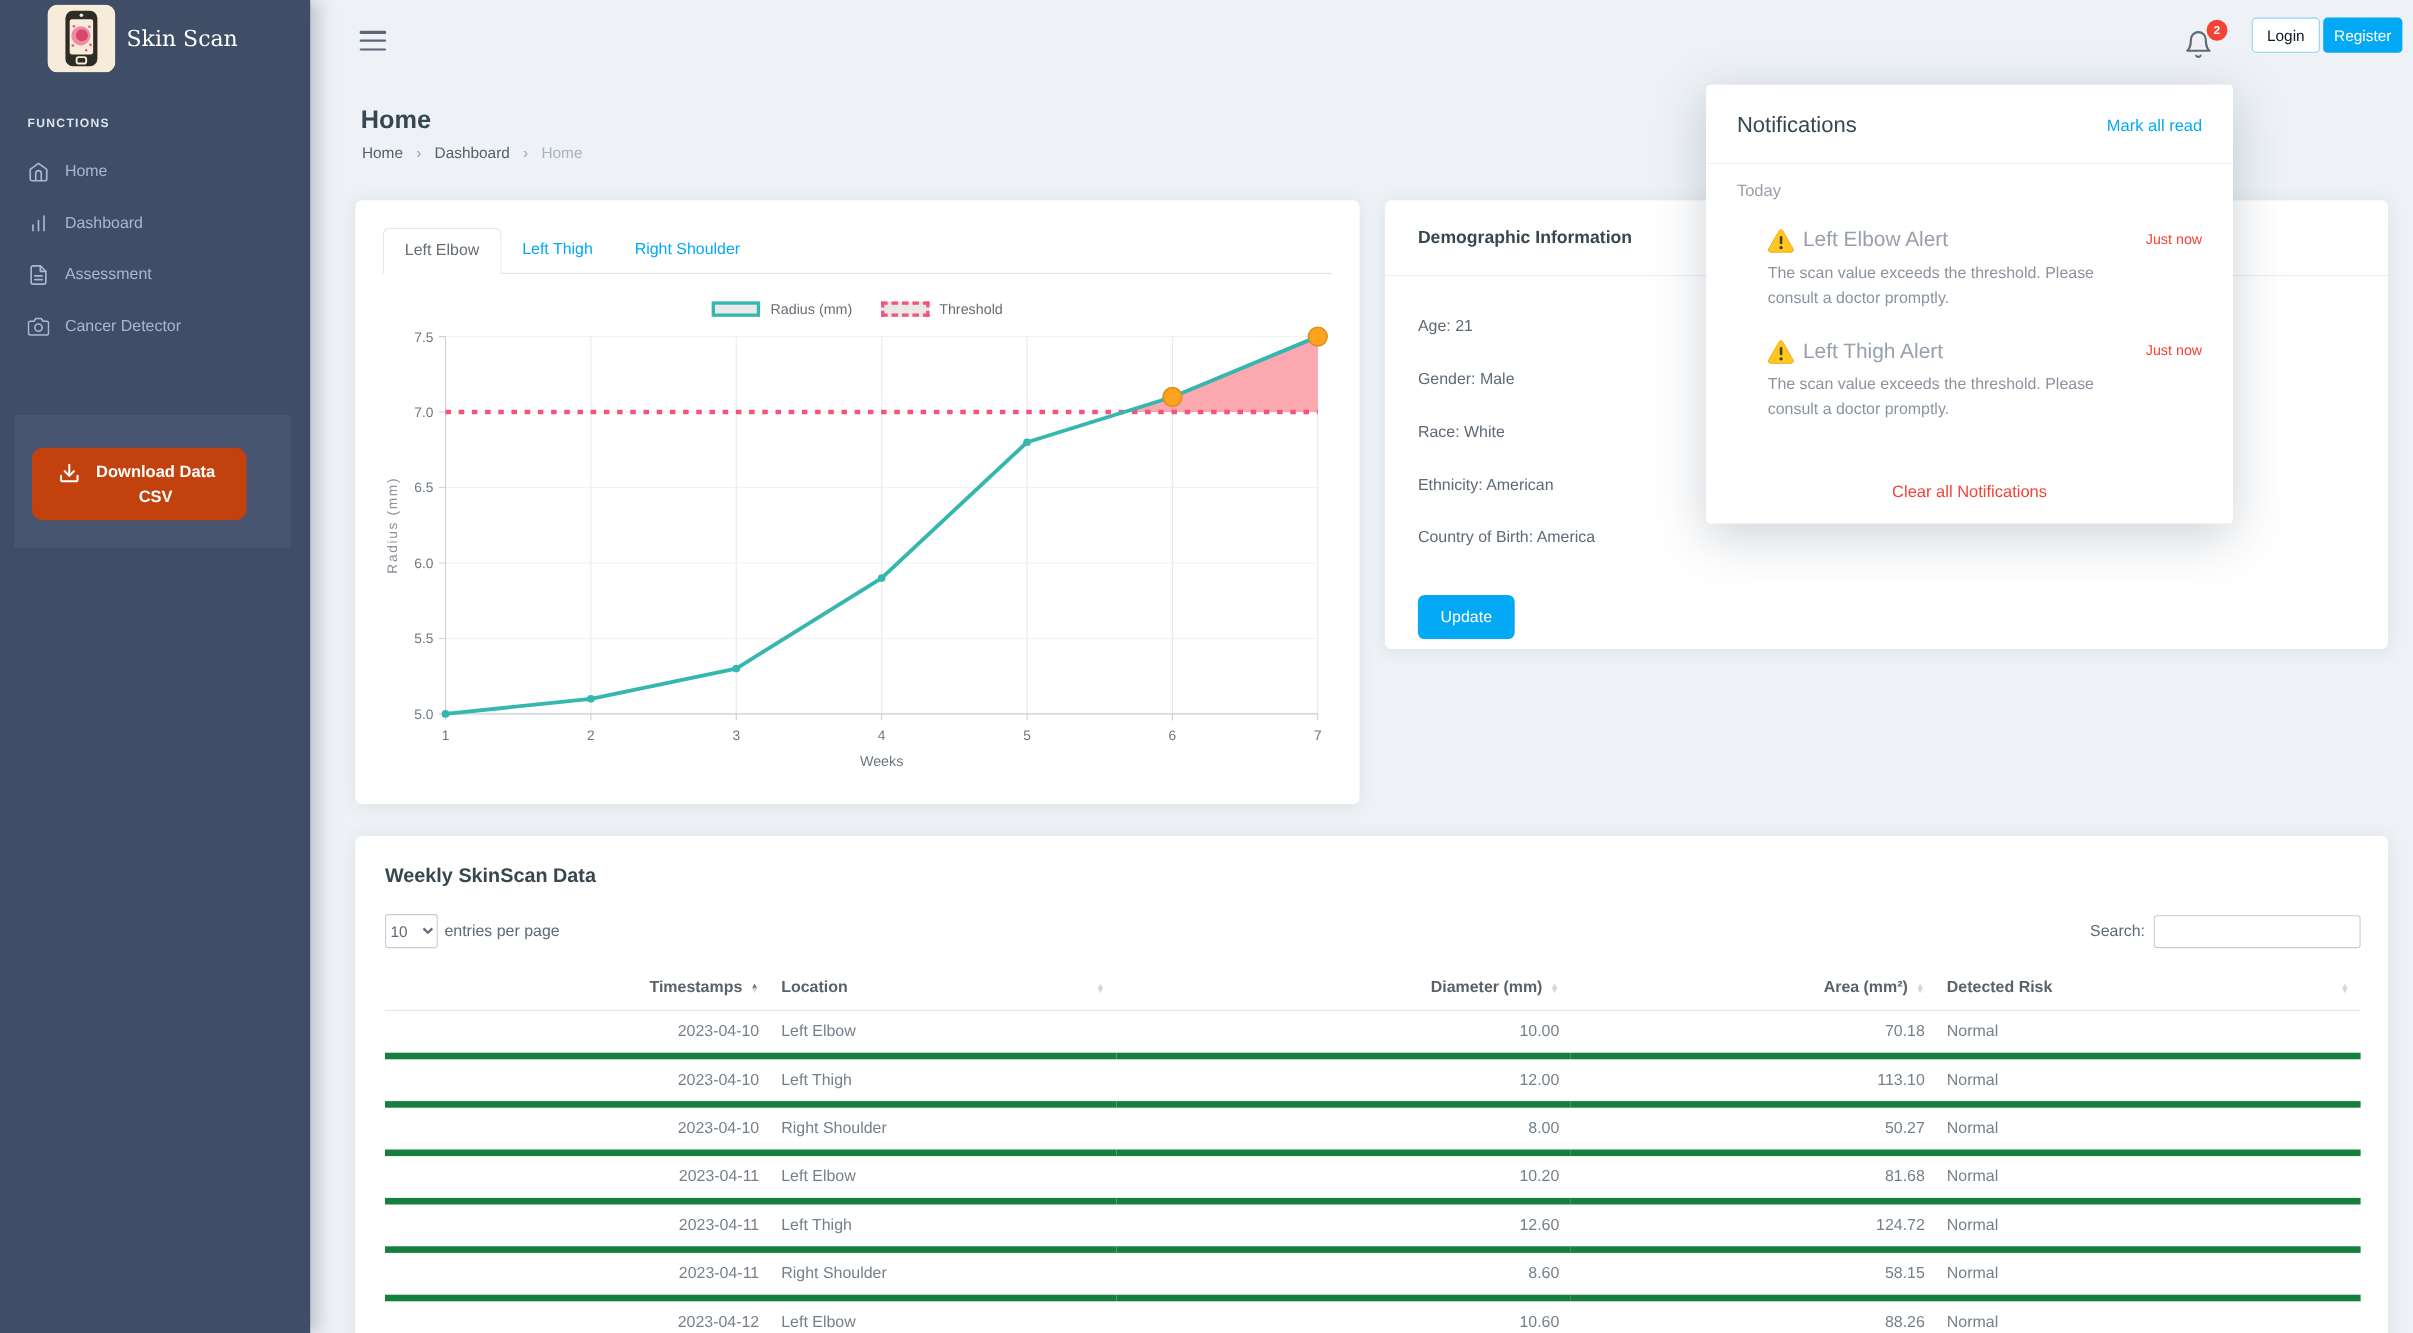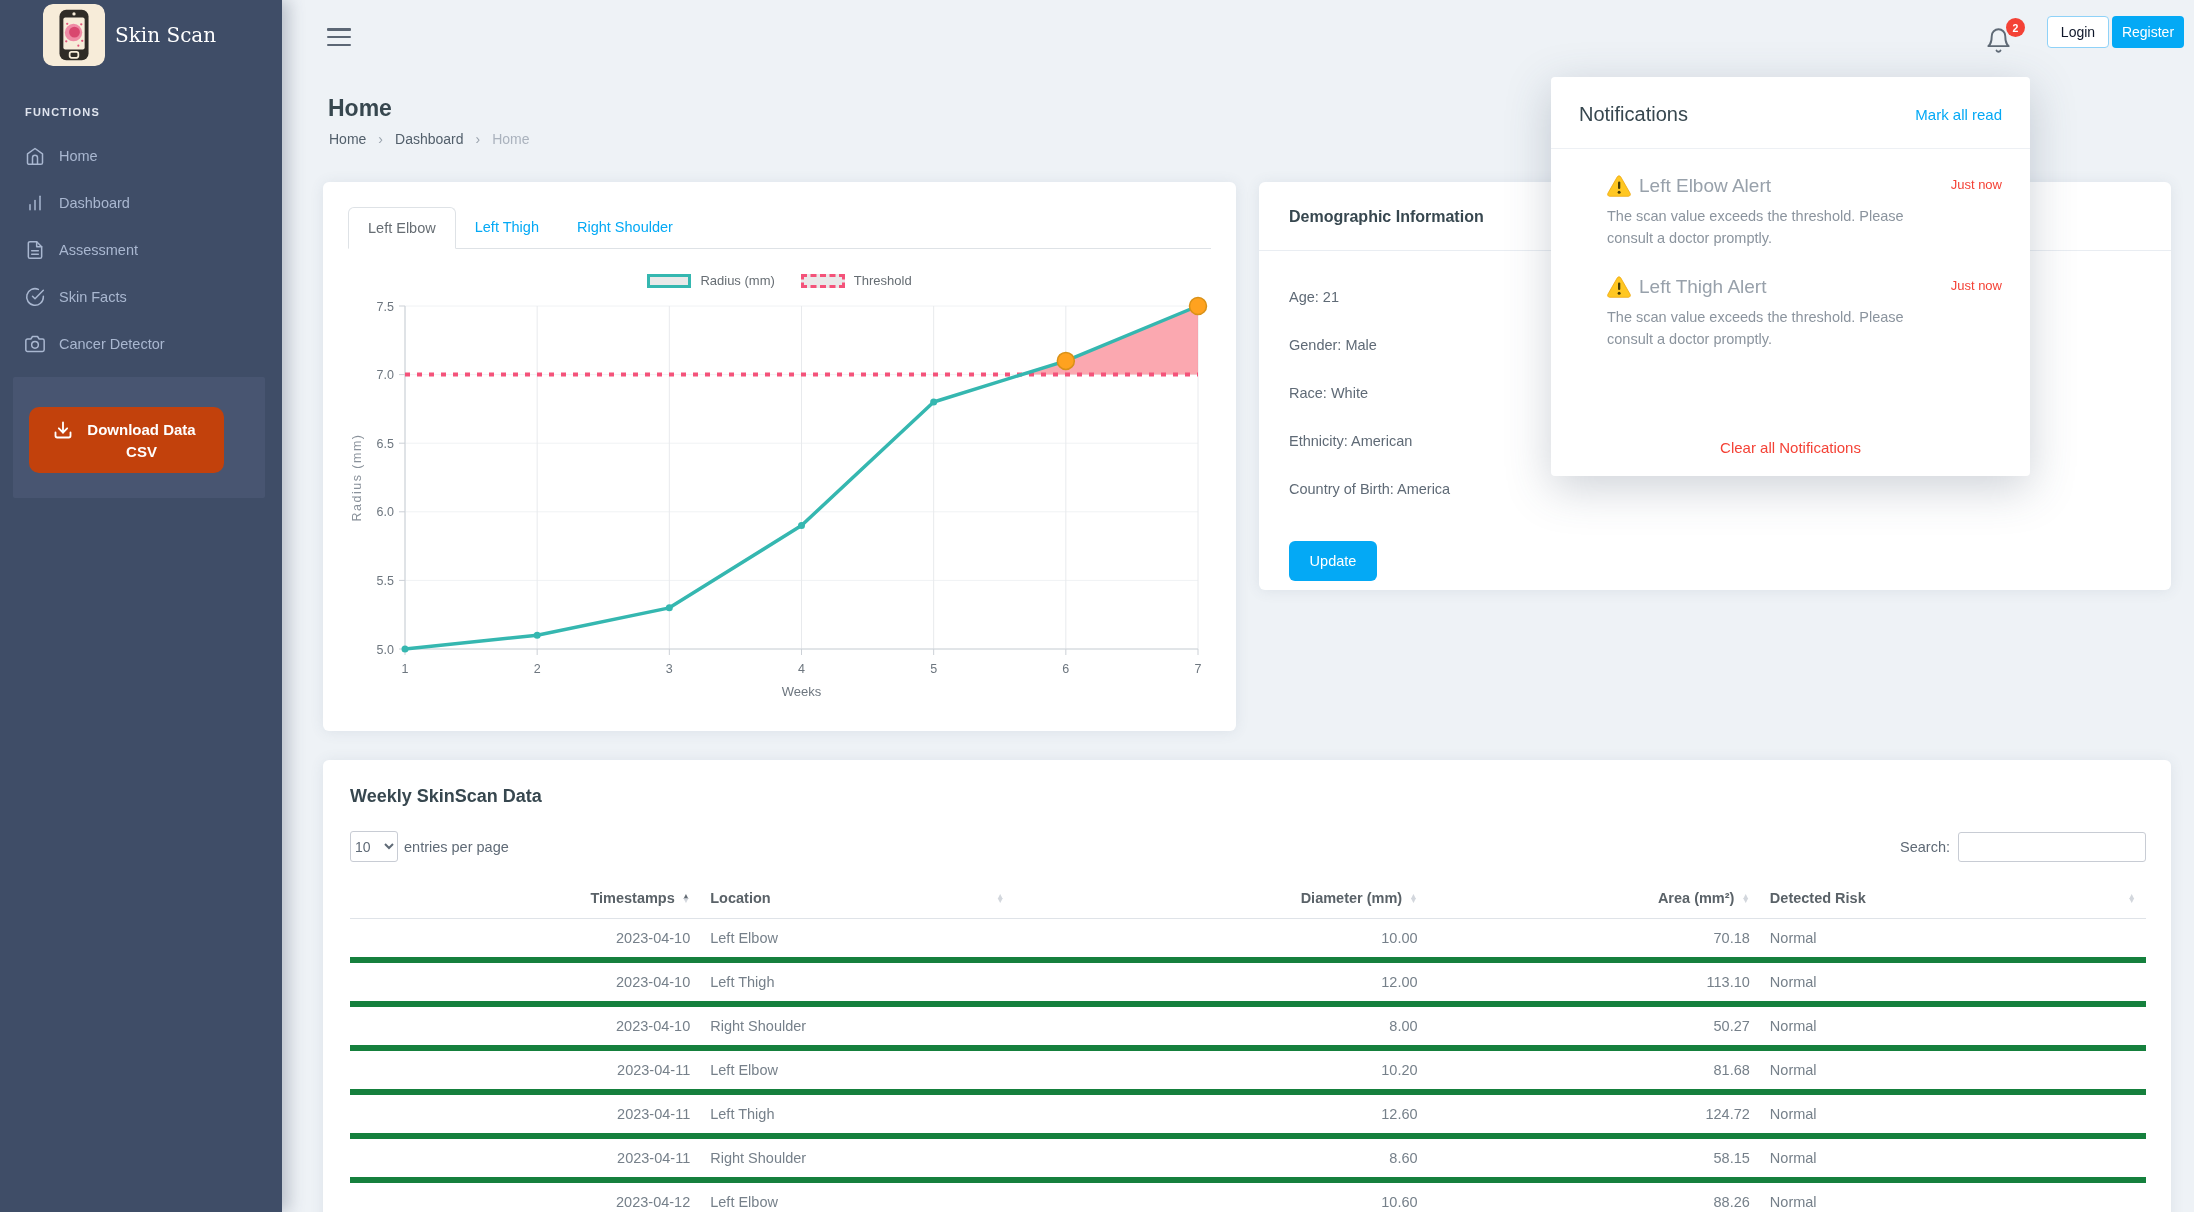--- a/index.html
+++ b/index.html
@@ -165,29 +165,20 @@
         <div class="side-item">
           <span class="side-icon">
             <svg viewBox="0 0 24 24" fill="none" stroke-width="1.8" stroke-linecap="round" stroke-linejoin="round">
               <path d="M14 2H6a2 2 0 0 0-2 2v16a2 2 0 0 0 2 2h12a2 2 0 0 0 2-2V8z"></path>
               <polyline points="14 2 14 8 20 8"></polyline>
               <line x1="16" y1="13" x2="8" y2="13"></line>
               <line x1="16" y1="17" x2="8" y2="17"></line>
             </svg>
           </span>
           <span class="side-label">Assessment</span>
-        </div>
-        <div class="side-item">
-          <span class="side-icon">
-            <svg viewBox="0 0 24 24" fill="none" stroke-width="1.8" stroke-linecap="round" stroke-linejoin="round">
-              <path d="M22 11.08V12a10 10 0 1 1-5.93-9.14"></path>
-              <polyline points="22 4 12 14.01 9 11.01"></polyline>
-            </svg>
-          </span>
-          <span class="side-label">Skin Facts</span>
         </div>
         <div class="side-item">
           <span class="side-icon">
             <svg viewBox="0 0 24 24" fill="none" stroke-width="1.8" stroke-linecap="round" stroke-linejoin="round">
               <path d="M23 19a2 2 0 0 1-2 2H3a2 2 0 0 1-2-2V8a2 2 0 0 1 2-2h4l2-3h6l2 3h4a2 2 0 0 1 2 2z"></path>
               <circle cx="12" cy="13" r="4"></circle>
             </svg>
           </span>
           <span class="side-label">Cancer Detector</span>
         </div>
@@ -315,20 +306,21 @@
         <div class="demo-field">Country of Birth: America</div>
       </div>
     <button class="btn-update">Update</button>
   </section>
 
   <div class="notif">
     <div class="notif-header">
       <span class="notif-title-main">Notifications</span>
       <span class="mark-read">Mark all read</span>
     </div>
+    <div class="notif-group">Today</div>
     <div class="notif-list" id="notif-list">
         <div class="notif-item">
           <div class="notif-head">
             <span class="warn">
               <svg viewBox="0 0 24 22">
                 <path d="M10.3 1.8 0.9 18.3a2 2 0 0 0 1.7 3h18.8a2 2 0 0 0 1.7-3L13.7 1.8a2 2 0 0 0-3.4 0z" fill="#ffc722" stroke="#eda712" stroke-width="0.8"></path>
                 <rect x="11" y="6.5" width="2.3" height="7.5" rx="1.1" fill="#453a05"></rect>
                 <circle cx="12.15" cy="17.2" r="1.5" fill="#453a05"></circle>
               </svg>
             </span>

